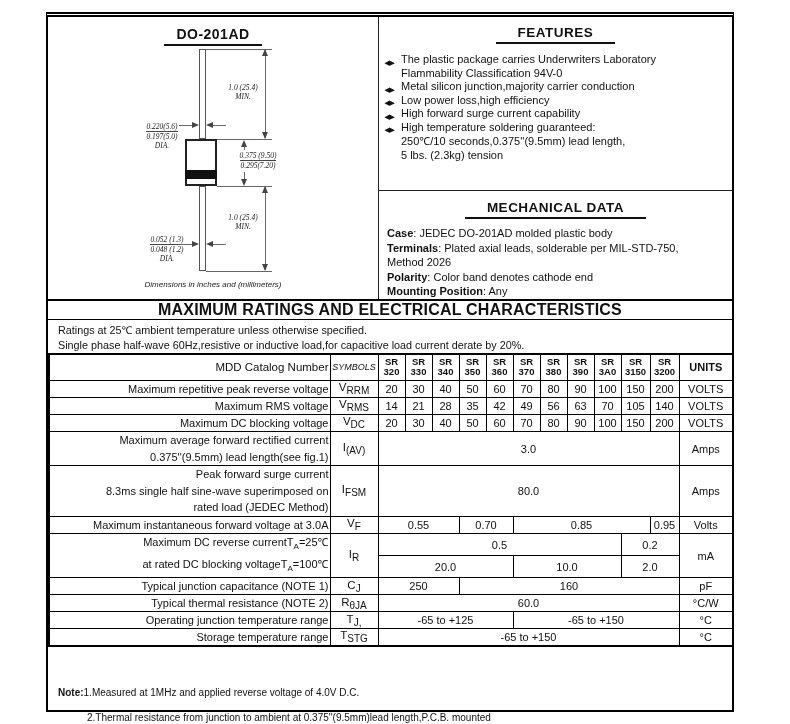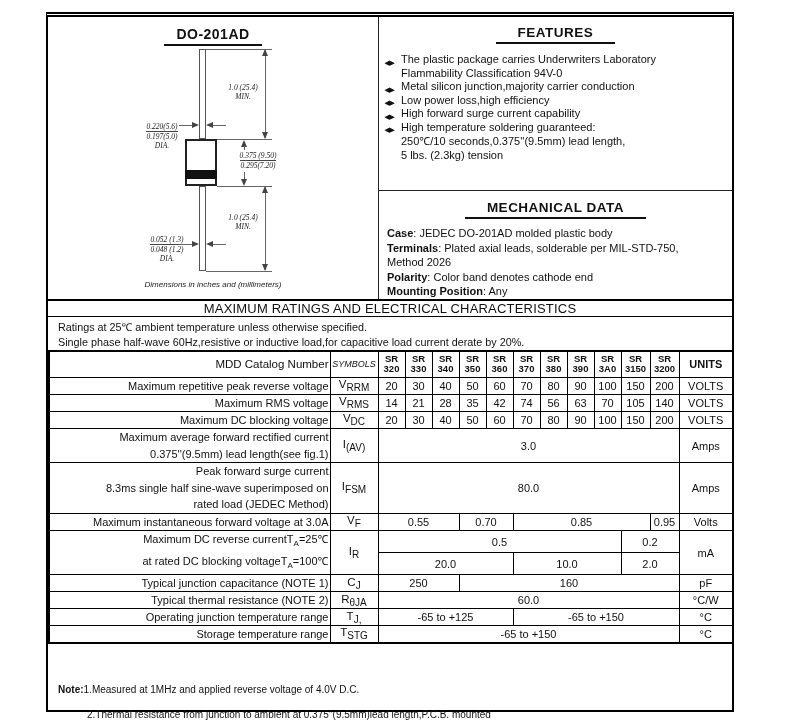--- a/index.html
+++ b/index.html
@@ -42,21 +42,21 @@
   .feat-line { position:relative; padding-left:14px; font-size:11px; line-height:13.5px; }
   .feat-line.cont { margin-top:1px; }
   .bullet { position:absolute; left:0; top:2.5px; font-size:7px; display:inline-block; transform:scaleX(1.9); color:#111; }
   .mech-box { flex:1; padding:7px 8px 0 8px; }
   .mech-lines { margin-top:7px; }
   .mech-line { font-size:11px; line-height:14.5px; }
   .mech-line b { font-weight:bold; }
 
   
   .banner { border-top:2px solid #000; border-bottom:1px solid #000; height:22px; display:flex; align-items:center; justify-content:center; }
-  .banner-text { font-size:13px; font-weight:normal; letter-spacing:0.2px; }
+  .banner-text { font-size:16px; font-weight:bold; letter-spacing:0.2px; }
 
   
   .ratings-notes { height:35px; padding:3px 0 0 10px; font-size:10.8px; line-height:15px; }
 
   
   table { border-collapse:collapse; width:684px; table-layout:fixed; border:2px solid #000; }
   td { border:1px solid #000; font-size:11px; text-align:center; padding:0 1px; color:#111; overflow:hidden; }
   td.lbl { text-align:right; padding-left:7px; white-space:nowrap; }
   tr.h17 { height:17px; } tr.h27 { height:27px; } tr.h34 { height:34px; } tr.h51 { height:51px; }
   .hdr-catalog { font-size:11.5px; }
@@ -293,21 +293,21 @@
       </tr>
 
       <tr class="h17">
         <td class="lbl">Maximum RMS voltage</td>
         <td class="sym"><span>V</span><sub>RMS</sub></td>
         <td>14</td>
         <td>21</td>
         <td>28</td>
         <td>35</td>
         <td>42</td>
-        <td>74</td>
+        <td>49</td>
         <td>56</td>
         <td>63</td>
         <td>70</td>
         <td>105</td>
         <td>140</td>
         <td>VOLTS</td>
       </tr>
 
       <tr class="h17">
         <td class="lbl">Maximum DC blocking voltage</td>

